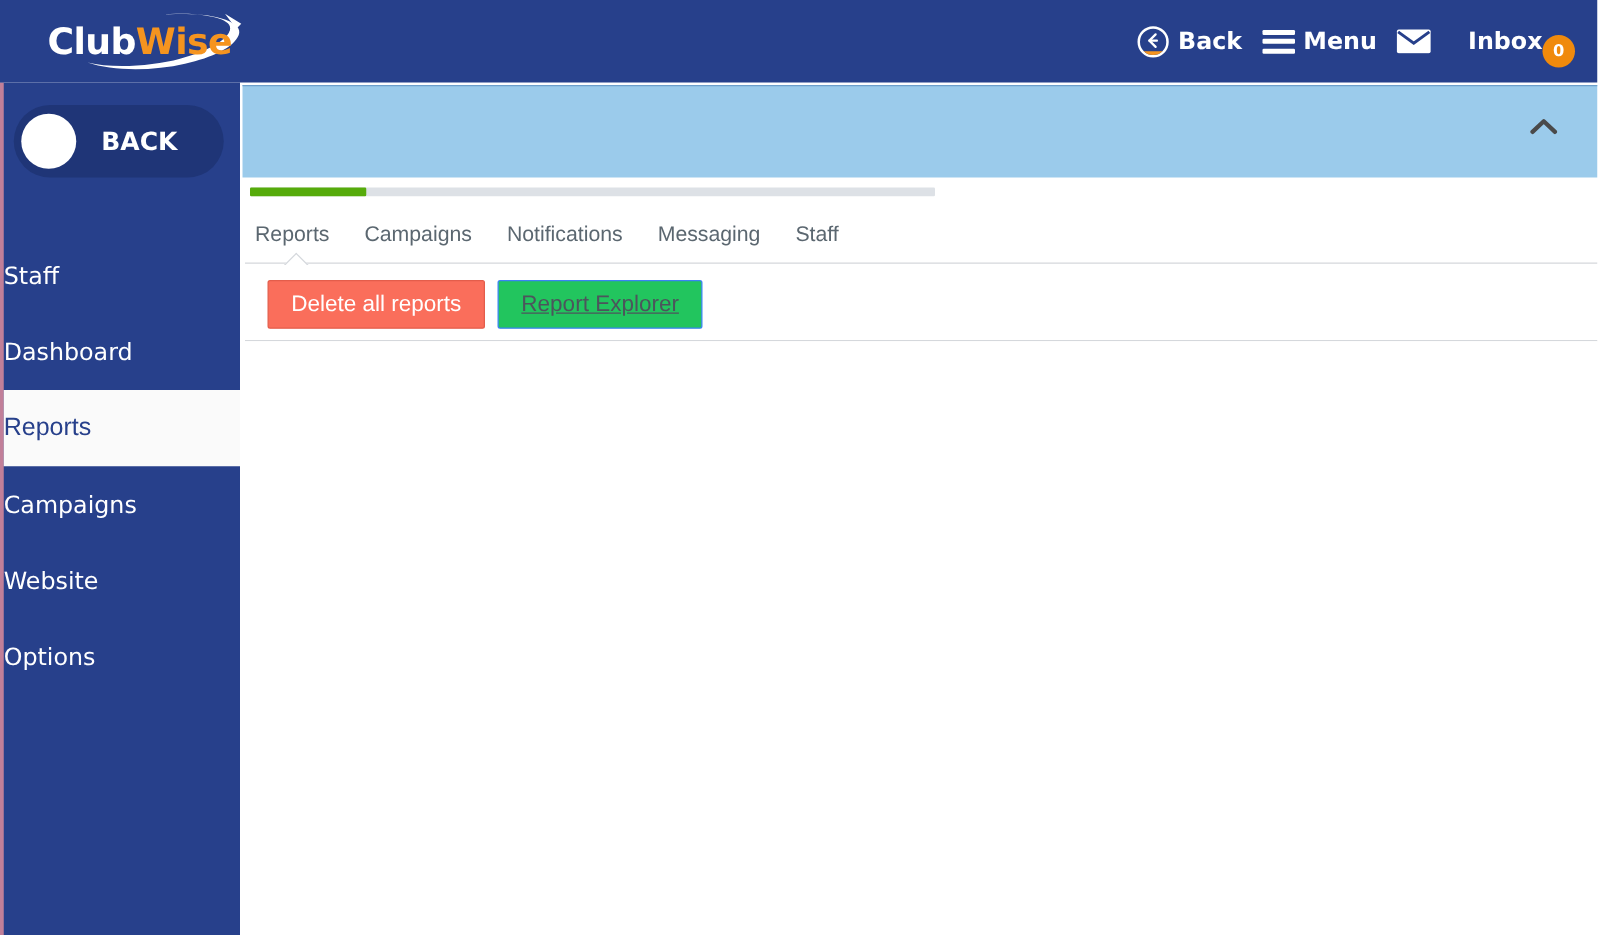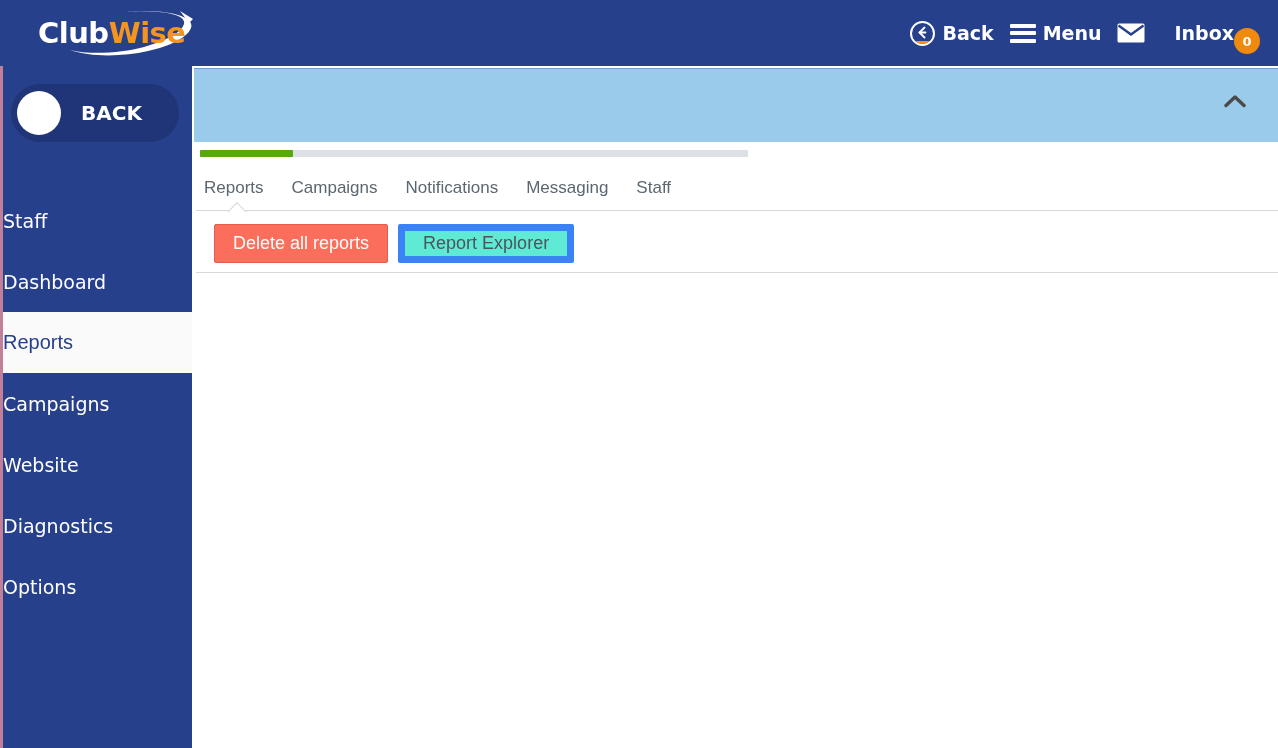--- a/index.html
+++ b/index.html
@@ -279,23 +279,24 @@
     cursor: pointer;
     border-radius: 2px;
     white-space: nowrap;
   }
   .btn-danger {
     background: #fa6e5b;
     color: #ffffff;
     border: 1px solid #e45d4b;
   }
   .btn-default {
-    background: #5eead4;
+    background: #22c55e;
     color: #4c555c;
-    border: 7px solid #3b82f6;
+    border: 1px solid #3b82f6;
+    text-decoration: underline;
   }
 
   .content-area {
     position: absolute;
     left: 4px; top: 207px;
     width: 1082px; height: 475px;
     background: #ffffff;
   }
 </style>
 </head>
@@ -365,23 +366,20 @@
       <div class="navitem active">
           <span>Reports</span>
         </div>
       <div class="navitem">
           <span>Campaigns</span>
         </div>
       <div class="navitem">
           <span>Website</span>
         </div>
       <div class="navitem">
-          <span>Diagnostics</span>
-        </div>
-      <div class="navitem">
           <span>Options</span>
         </div>
     </div>
 
   </div>
 
   <div class="main">
 
     <div class="bluebar">
       <svg class="chevron-up" viewBox="0 0 22 14">

